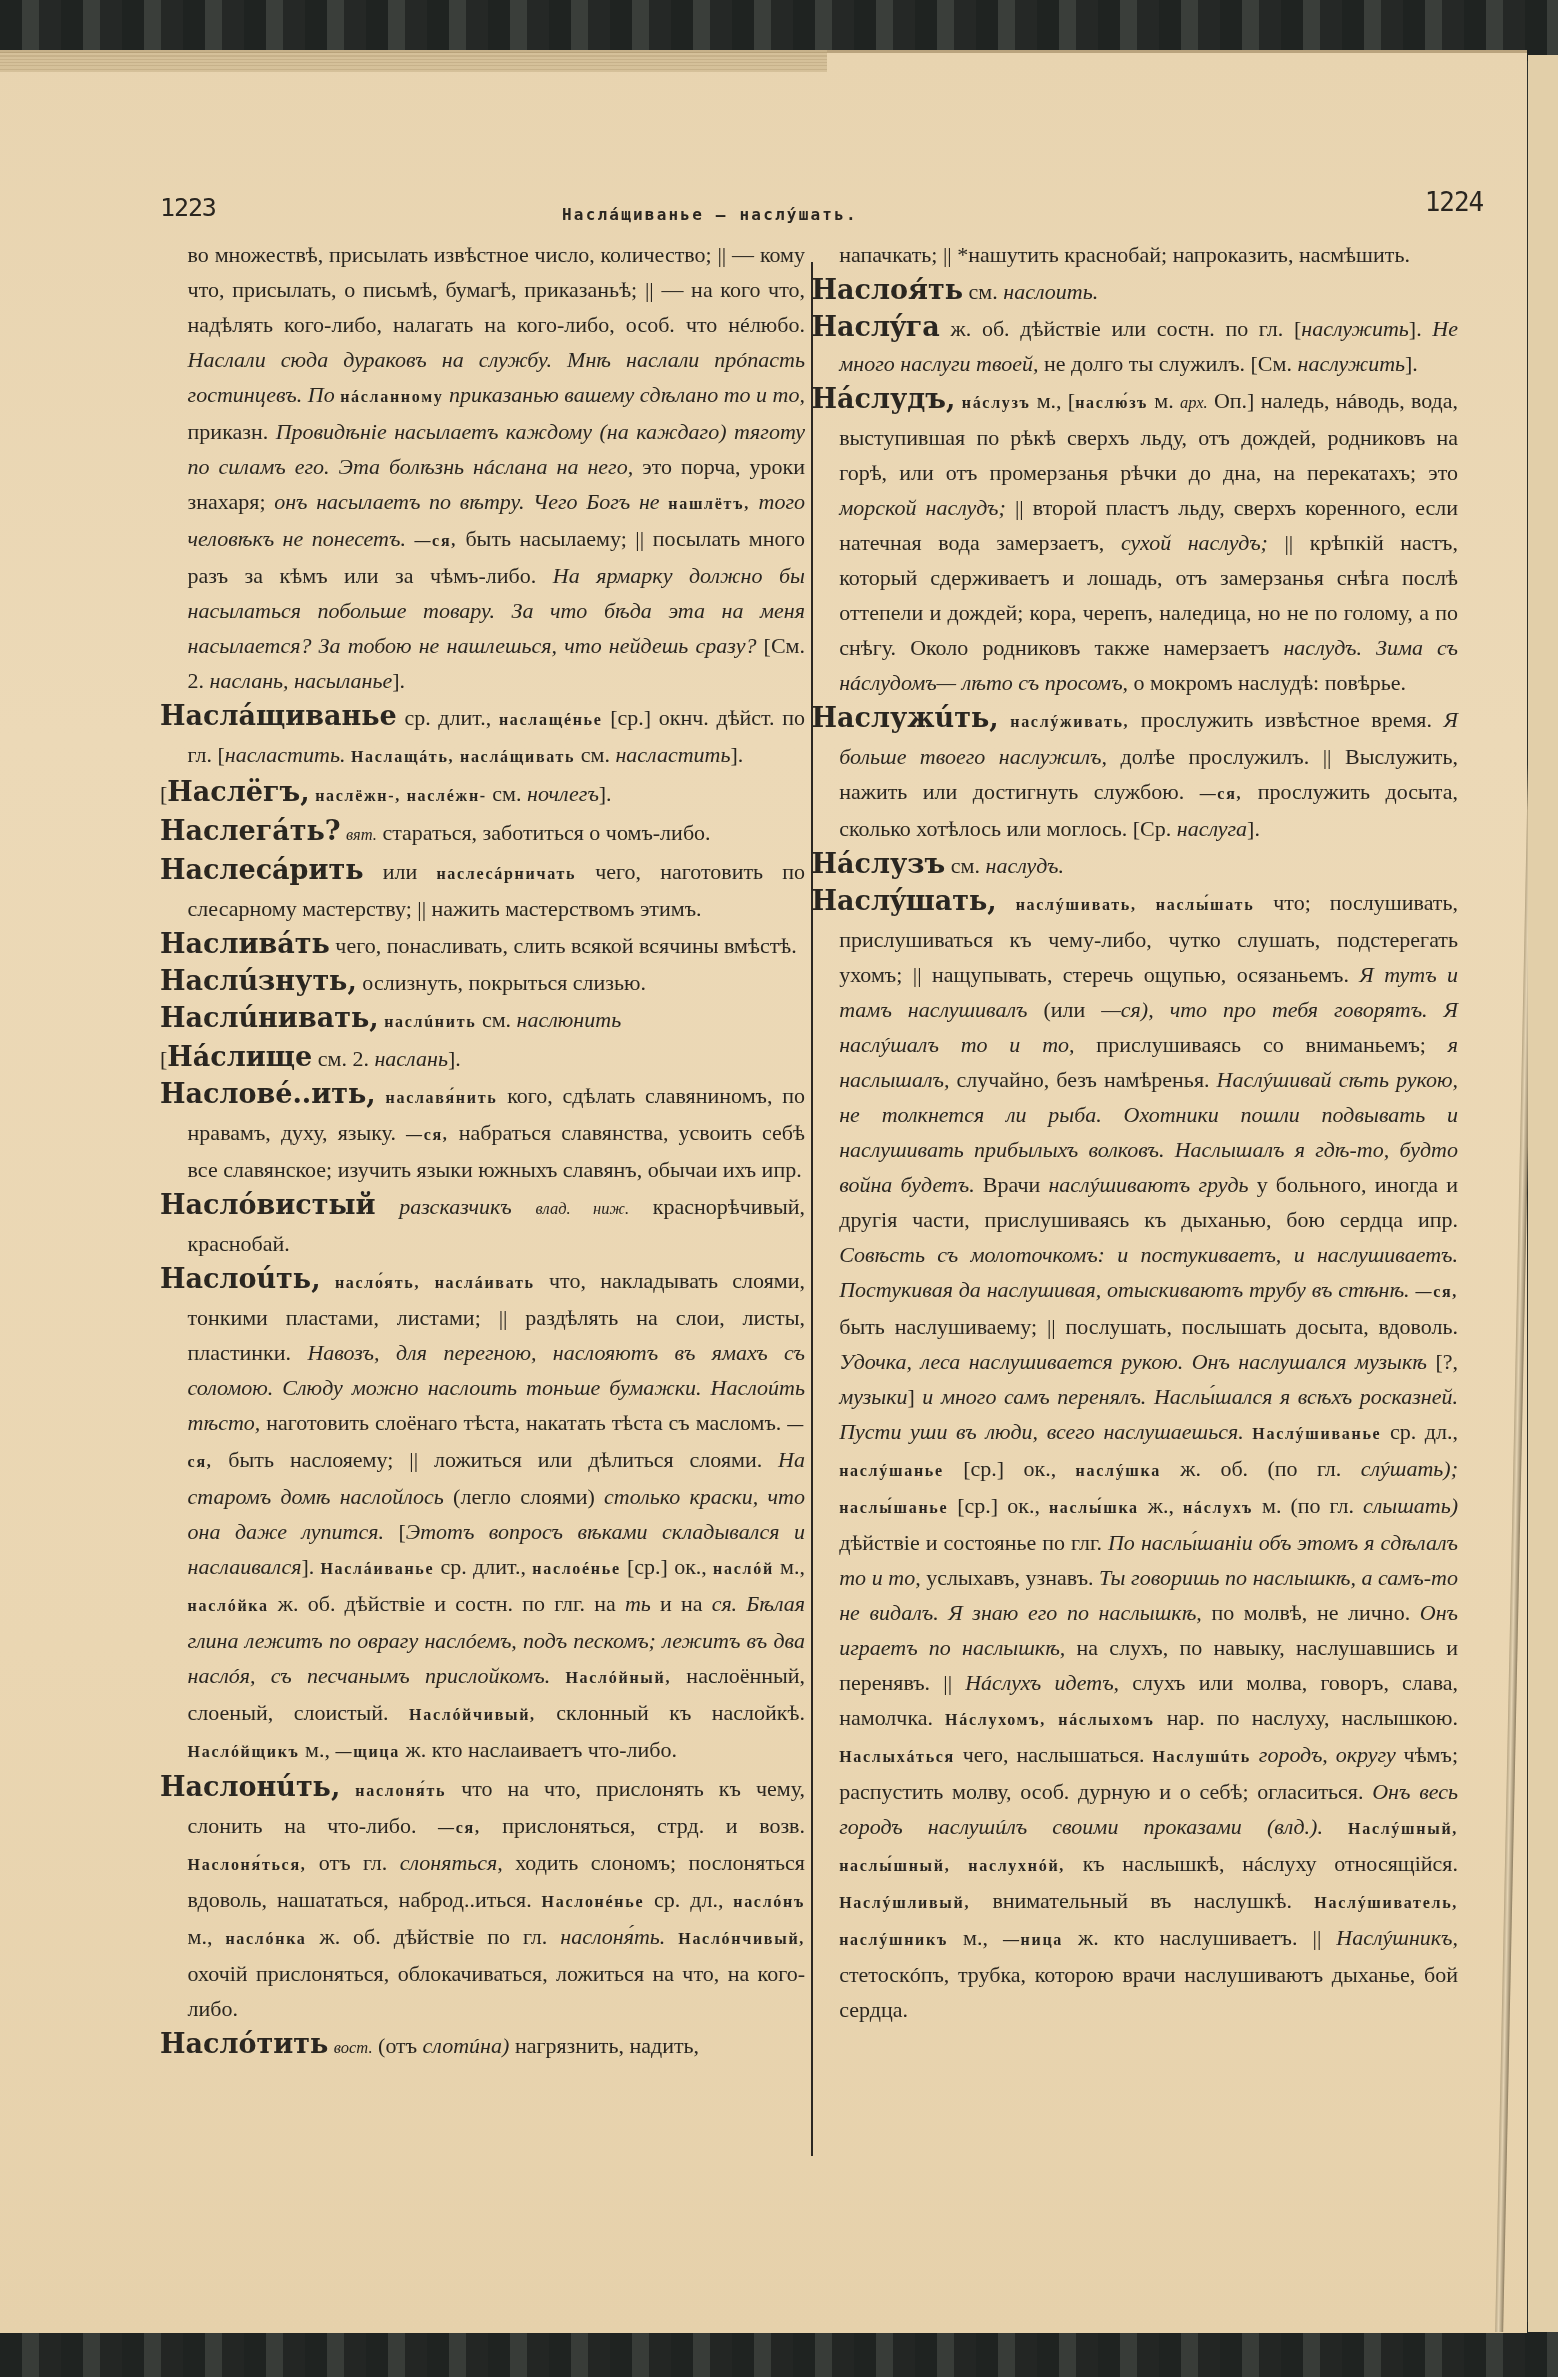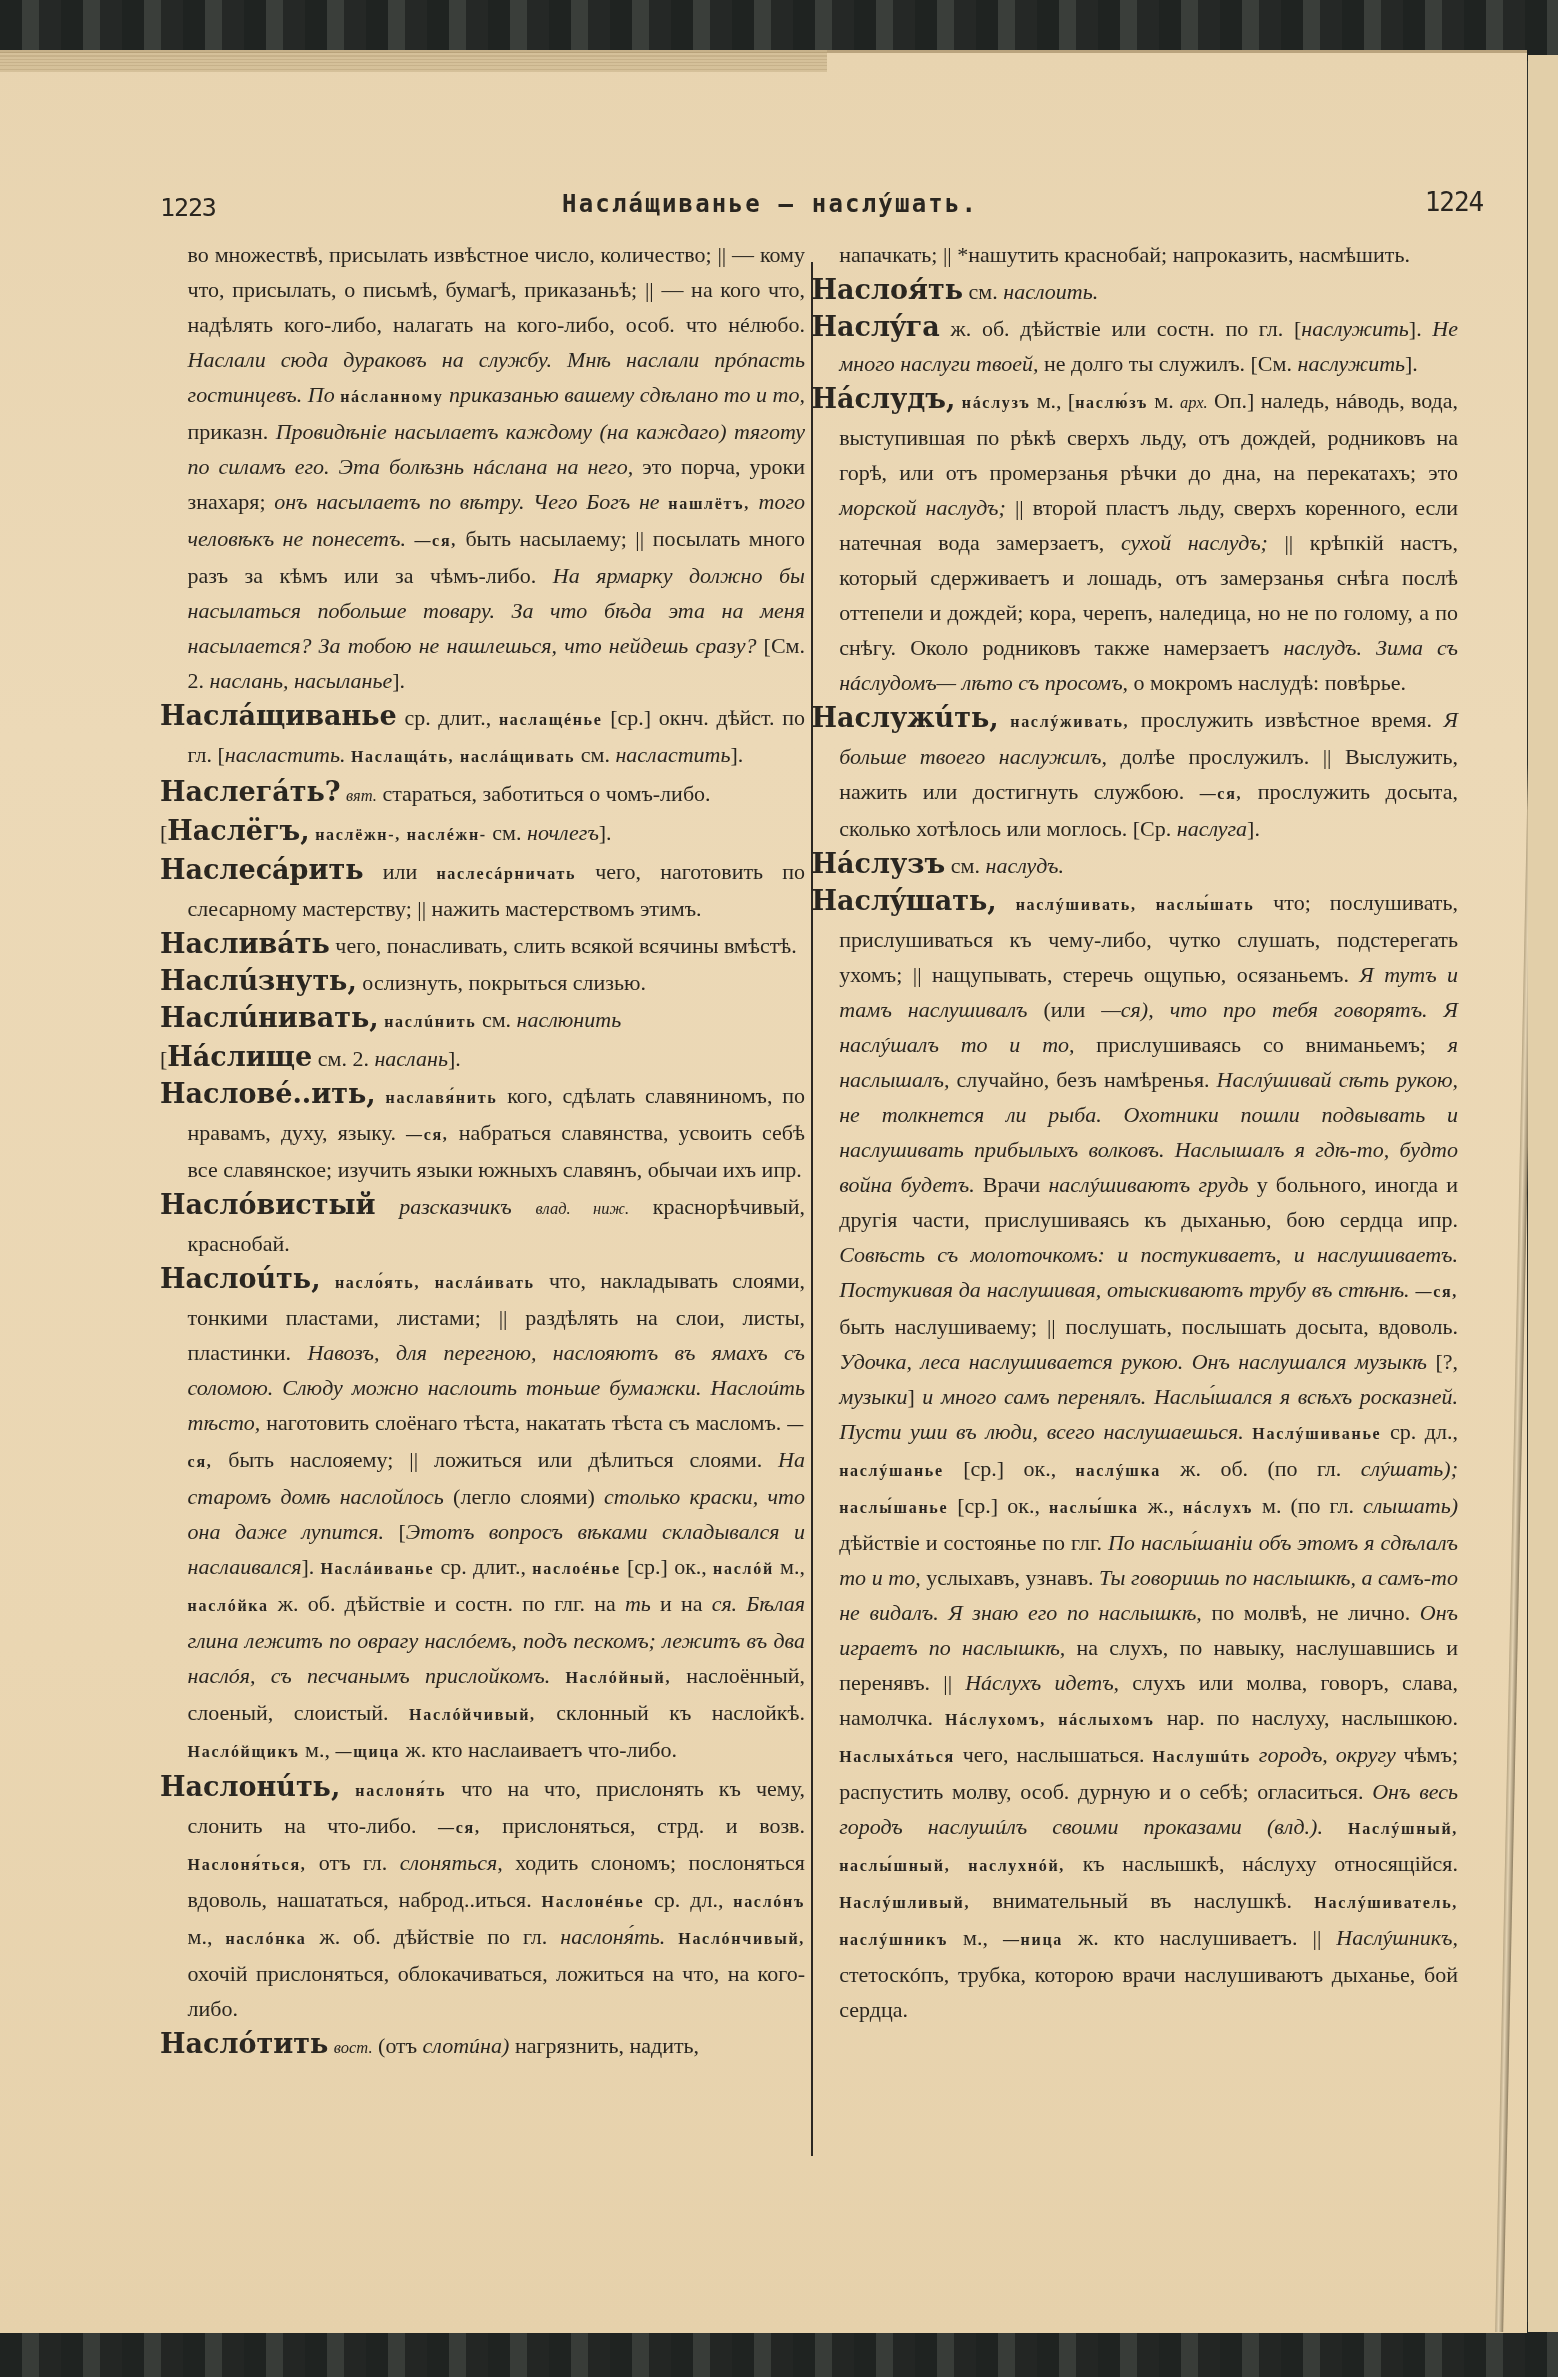--- a/index.html
+++ b/index.html
@@ -36,21 +36,21 @@
     position: absolute; left: 1528px; top: 55px; width: 30px; height: 2277px;
     background: #e2cfa9;
   }
   .header {
     position: absolute; top: 187px; left: 160px; width: 1323px; height: 39px;
     font-family: "DejaVu Sans Mono", "Liberation Mono", monospace;
   }
   .pg-left { position: absolute; left: 0; top: 5.5px; font-size: 25px; letter-spacing: -1.1px; }
   .pg-right { position: absolute; right: 0; top: 0; font-size: 26px; letter-spacing: -1.1px; }
   .running-head {
-    position: absolute; left: 402px; top: 3px; font-size: 24px; letter-spacing: 2.2px; font-weight: bold;
+    position: absolute; left: 402px; top: 18px; font-size: 16px; letter-spacing: 2.2px; font-weight: bold;
   }
   .col {
     position: absolute; top: 237px; font-size: 22px; line-height: 35px;
     text-align: justify;
   }
   .col-left { left: 160px; width: 645px; }
   .col-right { left: 805px; width: 653px; }
   .col-rule {
     position: absolute; left: 811px; top: 262px; width: 2.2px; height: 1894px; background: #2b2722;
   }
@@ -74,22 +74,22 @@
 
 <div class="header">
   <span class="pg-left">1223</span>
   <span class="running-head">Наслáщиванье — наслýшать.</span>
   <span class="pg-right">1224</span>
 </div>
 
 <div class="col col-left">
     <p class="entry cont"><span>во множествѣ, присылать извѣстное число, количество; || — кому что, присылать, о письмѣ, бумагѣ, приказаньѣ; || — на кого что, надѣлять кого-либо, налагать на кого-либо, особ. что нéлюбо. </span><span class="i">Наслали сюда дураковъ на службу. Мнѣ наслали прóпасть гостинцевъ. По </span><span class="b">нáсланному</span><span class="i"> приказанью вашему сдѣлано то и то,</span><span> приказн. </span><span class="i">Провидѣніе насылаетъ каждому (на каждаго) тяготу по силамъ его. Эта болѣзнь нáслана на него,</span><span> это порча, уроки знахаря; </span><span class="i">онъ насылаетъ по вѣтру. Чего Богъ не </span><span class="b">нашлётъ,</span><span class="i"> того человѣкъ не понесетъ. </span><span class="b">—ся,</span><span> быть насылаему; || посылать много разъ за кѣмъ или за чѣмъ-либо. </span><span class="i">На ярмарку должно бы насылаться побольше товару. За что бѣда эта на меня насылается? За тобою не нашлешься, что нейдешь сразу?</span><span> [См. 2. </span><span class="i">наслань, насыланье</span><span>].</span></p>
     <p class="entry"><span class="hw">Наслáщиванье</span><span> ср. длит., </span><span class="b">наслащéнье</span><span> [ср.] окнч. дѣйст. по гл. [</span><span class="i">насластить.</span><span> </span><span class="b">Наслащáть, наслáщивать</span><span> см. </span><span class="i">насластить</span><span>].</span></p>
+    <p class="entry"><span>[</span><span class="hw">Наслёгъ,</span><span> </span><span class="b">наслёжн-, наслéжн-</span><span> см. </span><span class="i">ночлегъ</span><span>].</span></p>
     <p class="entry"><span class="hw">Наслегáть?</span><span> </span><span class="i sm">вят.</span><span> стараться, заботиться о чомъ-либо.</span></p>
-    <p class="entry"><span>[</span><span class="hw">Наслёгъ,</span><span> </span><span class="b">наслёжн-, наслéжн-</span><span> см. </span><span class="i">ночлегъ</span><span>].</span></p>
     <p class="entry"><span class="hw">Наслесáрить</span><span> или </span><span class="b">наслесáрничать</span><span> чего, наготовить по слесарному мастерству; || нажить мастерствомъ этимъ.</span></p>
     <p class="entry"><span class="hw">Насливáть</span><span> чего, понасливать, слить всякой всячины вмѣстѣ.</span></p>
     <p class="entry"><span class="hw">Наслúзнуть,</span><span> ослизнуть, покрыться слизью.</span></p>
     <p class="entry"><span class="hw">Наслúнивать,</span><span> </span><span class="b">наслúнить</span><span> см. </span><span class="i">наслюнить</span></p>
     <p class="entry"><span>[</span><span class="hw">Нáслище</span><span> см. 2. </span><span class="i">наслань</span><span>].</span></p>
     <p class="entry"><span class="hw">Насловé..ить,</span><span> </span><span class="b">наславя́нить</span><span> кого, сдѣлать славяниномъ, по нравамъ, духу, языку. </span><span class="b">—ся,</span><span> набраться славянства, усвоить себѣ все славянское; изучить языки южныхъ славянъ, обычаи ихъ ипр.</span></p>
     <p class="entry"><span class="hw">Наслóвистый</span><span> </span><span class="i">разсказчикъ</span><span> </span><span class="i sm">влад. ниж.</span><span> краснорѣчивый, краснобай.</span></p>
     <p class="entry"><span class="hw">Наслоúть,</span><span> </span><span class="b">насло́ять, наслáивать</span><span> что, накладывать слоями, тонкими пластами, листами; || раздѣлять на слои, листы, пластинки. </span><span class="i">Навозъ, для перегною, наслояютъ въ ямахъ съ соломою. Слюду можно наслоить тоньше бумажки. Наслоúть тѣсто,</span><span> наготовить слоёнаго тѣста, накатать тѣста съ масломъ. </span><span class="b">—ся,</span><span> быть наслояему; || ложиться или дѣлиться слоями. </span><span class="i">На старомъ домѣ наслойлось</span><span> (легло слоями) </span><span class="i">столько краски, что она даже лупится.</span><span> [</span><span class="i">Этотъ вопросъ вѣками складывался и наслаивался</span><span>]. </span><span class="b">Наслáиванье</span><span> ср. длит., </span><span class="b">наслоéнье</span><span> [ср.] ок., </span><span class="b">наслóй</span><span> м., </span><span class="b">наслóйка</span><span> ж. об. дѣйствіе и состн. по глг. на </span><span class="i">ть</span><span> и на </span><span class="i">ся. Бѣлая глина лежитъ по оврагу наслóемъ, подъ пескомъ; лежитъ въ два наслóя, съ песчанымъ прислойкомъ.</span><span> </span><span class="b">Наслóйный,</span><span> наслоённый, слоеный, слоистый. </span><span class="b">Наслóйчивый,</span><span> склонный къ наслойкѣ. </span><span class="b">Наслóйщикъ</span><span> м., </span><span class="b">—щица</span><span> ж. кто наслаиваетъ что-либо.</span></p>
     <p class="entry"><span class="hw">Наслонúть,</span><span> </span><span class="b">наслоня́ть</span><span> что на что, прислонять къ чему, слонить на что-либо. </span><span class="b">—ся,</span><span> прислоняться, стрд. и возв. </span><span class="b">Наслоня́ться,</span><span> отъ гл. </span><span class="i">слоняться,</span><span> ходить слономъ; послоняться вдоволь, нашататься, наброд..иться. </span><span class="b">Наслонéнье</span><span> ср. дл., </span><span class="b">наслóнъ</span><span> м., </span><span class="b">наслóнка</span><span> ж. об. дѣйствіе по гл. </span><span class="i">наслоня́ть.</span><span> </span><span class="b">Наслóнчивый,</span><span> охочій прислоняться, облокачиваться, ложиться на что, на кого-либо.</span></p>
     <p class="entry"><span class="hw">Наслóтить</span><span> </span><span class="i sm">вост.</span><span> (отъ </span><span class="i">слотúна)</span><span> нагрязнить, надить,</span></p>

